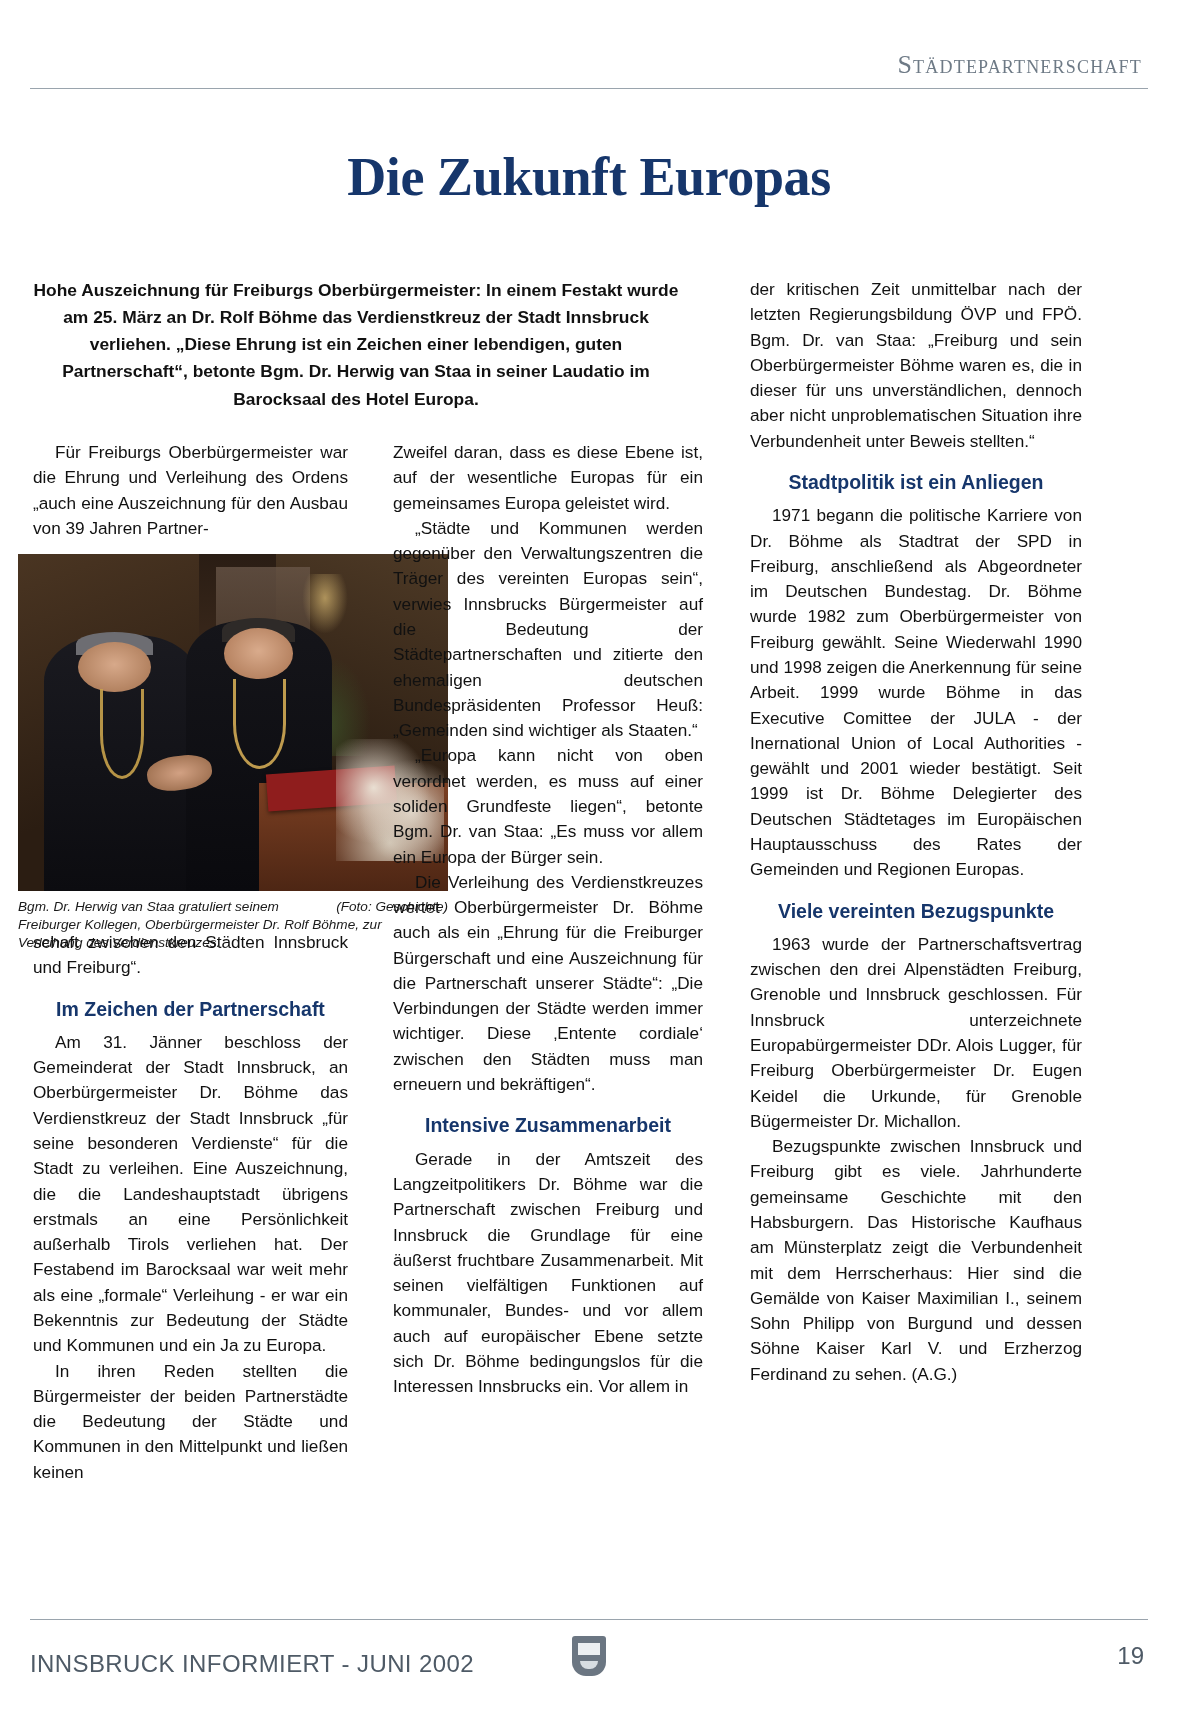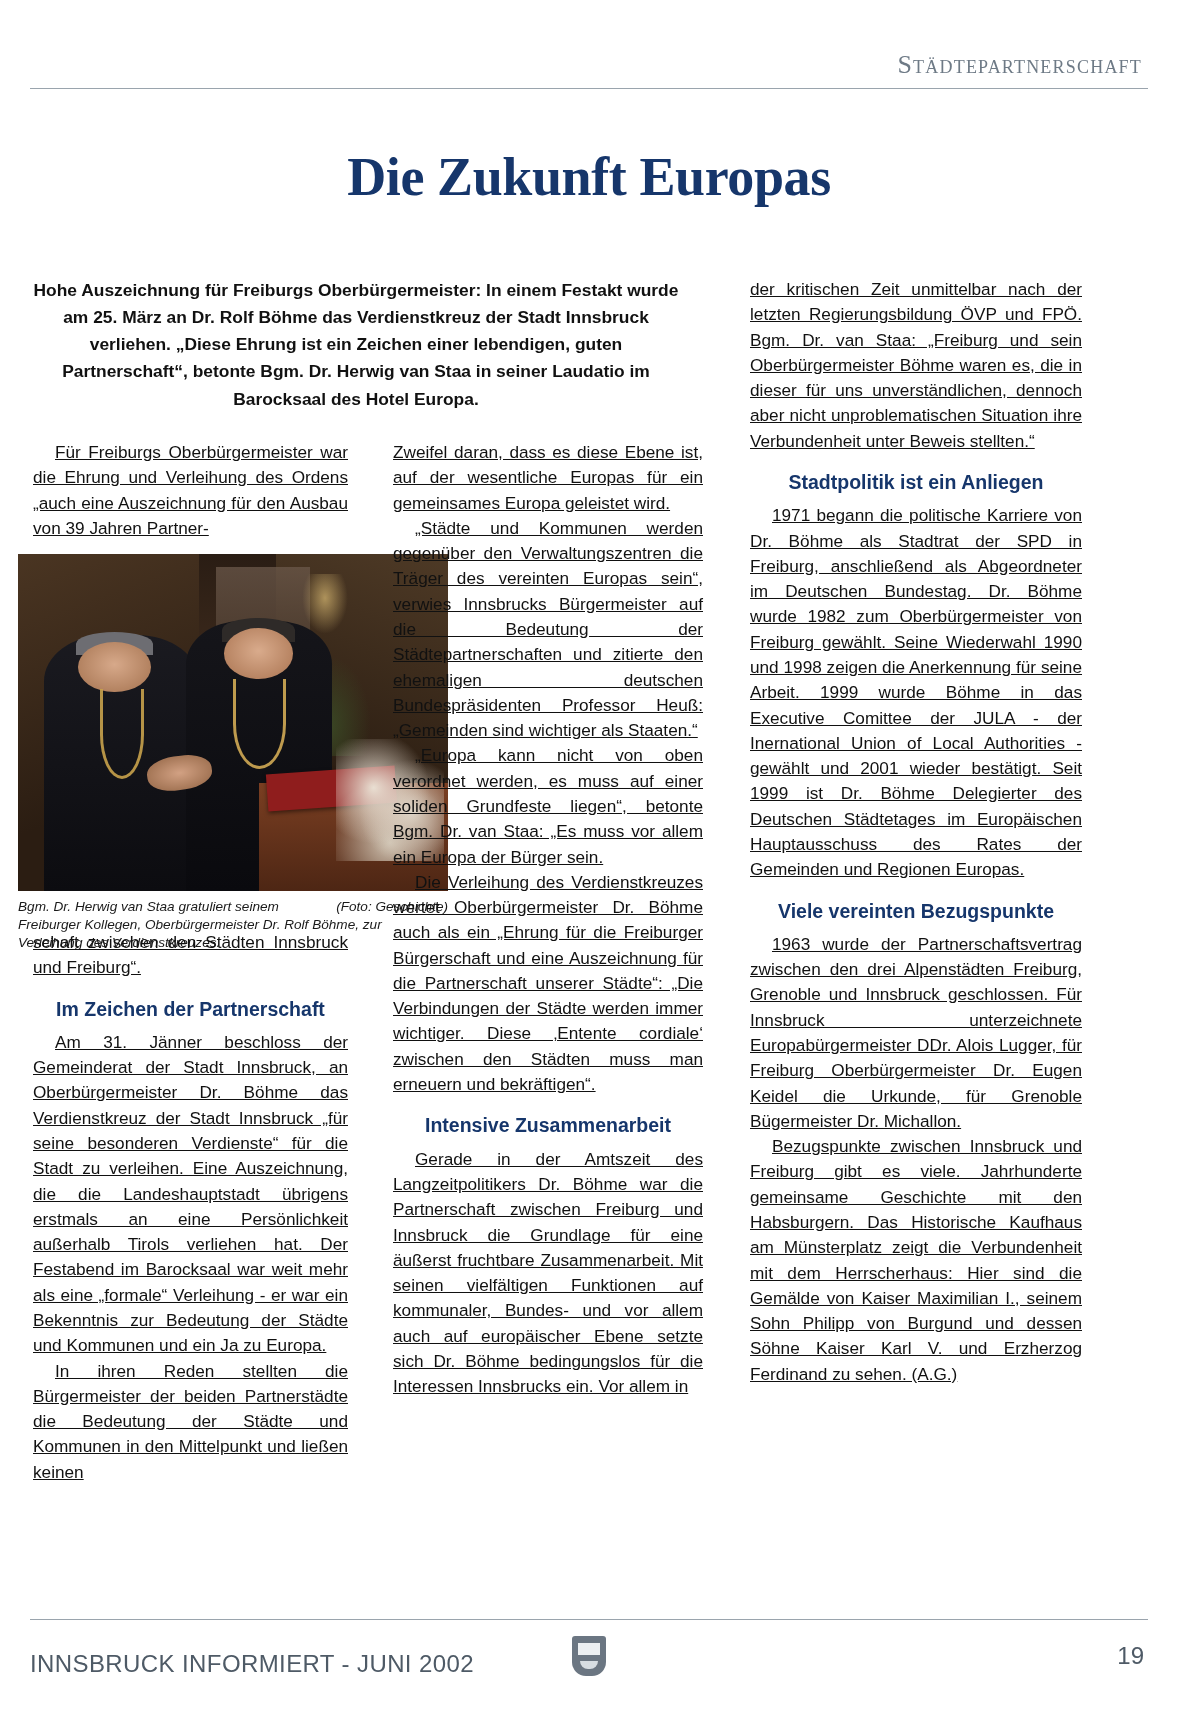--- a/index.html
+++ b/index.html
@@ -82,21 +82,20 @@
     font-size: 17.2px;
     line-height: 1.47;
     color: #111;
     text-align: justify;
     -webkit-hyphens: auto;
     hyphens: auto;
   }
   .col p {
     margin: 0;
     text-indent: 22px;
-    text-decoration: underline;
   }
   .col p.noindent { text-indent: 0; }
 
   #col1 { left: 33px;  top: 440px; width: 315px; }
   #col2 { left: 393px; top: 440px; width: 310px; }
   #col3 { left: 750px; top: 277px; width: 332px; }
 
   .subhead {
     text-align: center;
     font-weight: bold;

